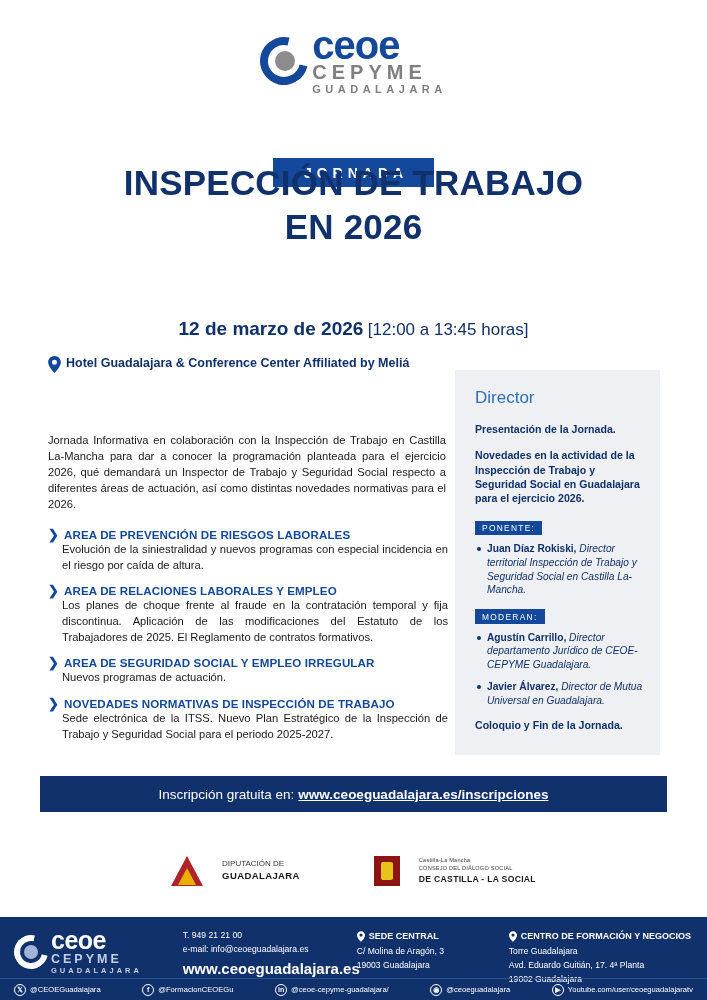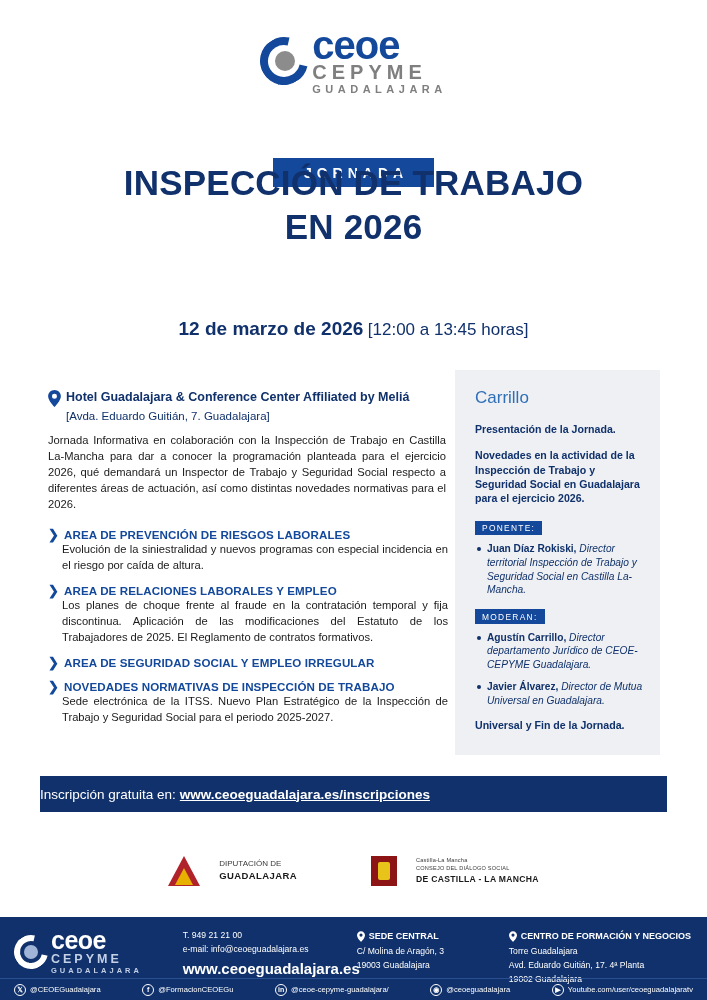--- a/index.html
+++ b/index.html
@@ -83,21 +83,21 @@
   
   .date-line {
     position: absolute; top: 318px; left: 0; right: 0;
     text-align: center; color: #10316b;
   }
   .date-strong { font-size: 19px; font-weight: bold; }
   .date-light { font-size: 17px; font-weight: normal; color: #10316b; }
 
   
   .venue {
-    position: absolute; left: 48px; top: 390px; width: 400px;
+    position: absolute; left: 48px; top: 356px; width: 400px;
     color: #10316b;
   }
   .venue-row { display: flex; align-items: flex-start; }
   .pin { width: 13px; height: 17px; margin-right: 5px; flex: none; }
   .venue-name { font-size: 12.5px; font-weight: bold; line-height: 1.25; }
   .venue-addr { font-size: 11.5px; margin-left: 18px; margin-top: 3px; }
 
   
   .intro {
     position: absolute; left: 48px; top: 433px; width: 398px;
@@ -158,21 +158,21 @@
     background: #10316b;
   }
   .person b { font-weight: bold; }
   .person i { font-style: italic; font-weight: normal; }
 
   
   .insc-bar {
     position: absolute; left: 40px; top: 776px;
     width: 627px; height: 36px;
     background: #10316b;
-    display: flex; align-items: center; 
+    display: flex; align-items: center; justify-content: center;
     color: #ffffff; font-size: 13.5px;
   }
   .insc-bar .u { font-weight: bold; text-decoration: underline; margin-left: 4px; }
 
   
   .sponsors {
     position: absolute; left: 0; right: 0; top: 856px;
     display: flex; justify-content: center; align-items: center; gap: 74px;
   }
   .sp { display: flex; align-items: center; gap: 19px; }
@@ -279,21 +279,20 @@
     <span class="date-light">[12:00 a 13:45 horas]</span>
   </div>
 
   <div class="venue">
     <div class="venue-row">
       <svg class="pin" viewBox="0 0 24 32">
         <path d="M12 0C5.4 0 0 5.3 0 11.9 0 20.6 12 32 12 32s12-11.4 12-20.1C24 5.3 18.6 0 12 0zm0 16.5a4.7 4.7 0 1 1 0-9.4 4.7 4.7 0 0 1 0 9.4z" fill="#13489b"></path>
       </svg>
       <div class="venue-name">Hotel Guadalajara &amp; Conference Center Affiliated by Meliá</div>
     </div>
-    <div class="venue-addr">[Avda. Eduardo Guitián, 7. Guadalajara]</div>
   </div>
 
   <div class="intro">Jornada Informativa en colaboración con la Inspección de Trabajo en Castilla La-Mancha para dar a conocer la programación planteada para el ejercicio 2026, qué demandará un Inspector de Trabajo y Seguridad Social respecto a diferentes áreas de actuación, así como distintas novedades normativas para el 2026.</div>
 
   <div class="areas">
     <div class="area">
       <div class="area-head">
         <span class="chev">❯</span>
         <span>AREA DE PREVENCIÓN DE RIESGOS LABORALES</span>
       </div>
@@ -304,70 +303,71 @@
         <span class="chev">❯</span>
         <span>AREA DE RELACIONES LABORALES Y EMPLEO</span>
       </div>
       <div class="area-body">Los planes de choque frente al fraude en la contratación temporal y fija discontinua. Aplicación de las modificaciones del Estatuto de los Trabajadores de 2025. El Reglamento de contratos formativos.</div>
     </div>
     <div class="area">
       <div class="area-head">
         <span class="chev">❯</span>
         <span>AREA DE SEGURIDAD SOCIAL Y EMPLEO IRREGULAR</span>
       </div>
+      <div class="area-body">Nuevos programas de actuación.</div>
     </div>
     <div class="area">
       <div class="area-head">
         <span class="chev">❯</span>
         <span>NOVEDADES NORMATIVAS DE INSPECCIÓN DE TRABAJO</span>
       </div>
       <div class="area-body">Sede electrónica de la ITSS. Nuevo Plan Estratégico de la Inspección de Trabajo y Seguridad Social para el periodo 2025-2027.</div>
     </div>
   </div>
 
   <div class="programa">
-    <h3>Carrillo</h3>
+    <h3>Director</h3>
     <div class="prog-item">Presentación de la Jornada.</div>
     <div class="prog-item">Novedades en la actividad de la Inspección de Trabajo y Seguridad Social en Guadalajara para el ejercicio 2026.</div>
     <div class="role-tag">PONENTE:</div>
     <div class="person">
       <b>Juan Díaz Rokiski,</b>
       <i>Director territorial Inspección de Trabajo y Seguridad Social en Castilla La-Mancha.</i>
     </div>
     <div class="role-tag">MODERAN:</div>
     <div class="person">
       <b>Agustín Carrillo,</b>
       <i>Director departamento Jurídico de CEOE-CEPYME Guadalajara.</i>
     </div>
     <div class="person">
       <b>Javier Álvarez,</b>
       <i>Director de Mutua Universal en Guadalajara.</i>
     </div>
-    <div class="prog-item" style="margin-top:10px">Universal y Fin de la Jornada.</div>
+    <div class="prog-item" style="margin-top:10px">Coloquio y Fin de la Jornada.</div>
   </div>
 
   <div class="insc-bar">
     <span>Inscripción gratuita en:</span>
     <span class="u">www.ceoeguadalajara.es/inscripciones</span>
   </div>
 
   <div class="sponsors">
     <div class="sp">
       <div class="dip-tri"></div>
       <div class="sp-text-1">
         <div>DIPUTACIÓN DE</div>
         <b>GUADALAJARA</b>
       </div>
     </div>
     <div class="sp">
       <div class="jcc-box"></div>
       <div class="sp-text-2">
         <div class="small">Castilla-La Mancha</div>
         <div class="small">CONSEJO DEL DIÁLOGO SOCIAL</div>
-        <b>DE CASTILLA - LA MANCHA</b>
+        <b>DE CASTILLA - LA SOCIAL</b>
       </div>
     </div>
   </div>
 
   <div class="footer">
     <div class="footer-inner">
       <div class="f-logo">
         <div class="f-logo-mark">
           <div class="ring"></div>
             <div class="dot"></div>

